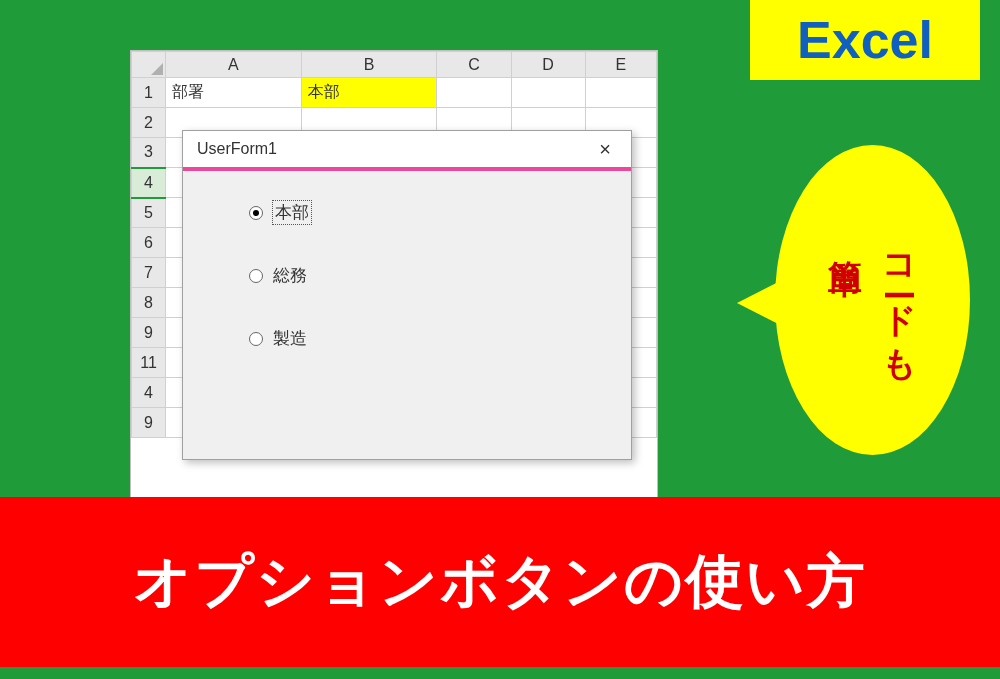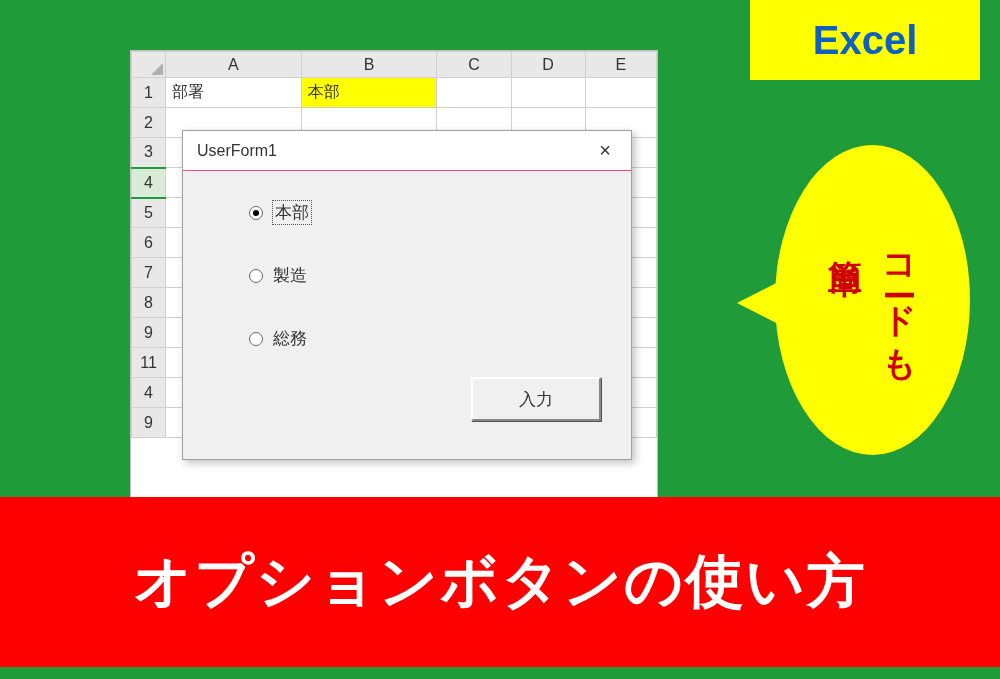--- a/index.html
+++ b/index.html
@@ -16,21 +16,21 @@
     .excel-badge {
       position: absolute;
       top: 0;
       right: 20px;
       width: 230px;
       height: 80px;
       background: #ffff00;
       display: flex;
       align-items: center;
       justify-content: center;
-      font-size: 40px;
+      font-size: 52px;
       font-weight: bold;
       color: #1060c0;
     }
     
     
     .bubble {
       position: absolute;
       top: 145px;
       right: 30px;
       width: 195px;
@@ -124,21 +124,21 @@
       left: 182px;
       width: 450px;
       height: 330px;
       background: #f0f0f0;
       border: 1px solid #a0a0a0;
       box-shadow: 3px 3px 8px rgba(0,0,0,0.25);
     }
     .uf-titlebar {
       height: 40px;
       background: #ffffff;
-      border-bottom: 1px solid #ec4899;
+      border-bottom: 4px solid #ec4899;
       display: flex;
       align-items: center;
       justify-content: space-between;
       padding: 0 4px 0 14px;
       font-size: 16px;
       color: #333;
     }
     .uf-close {
       width: 44px;
       height: 38px;
@@ -351,27 +351,24 @@
       <span>×</span>
     </div>
   </div>
   <div class="uf-body">
     <div class="radio-row">
       <span class="radio-dot checked"></span>
       <span class="radio-label focused">本部</span>
     </div>
     <div class="radio-row">
       <span class="radio-dot"></span>
-      <span class="radio-label">製造</span>
+      <span class="radio-label">総務</span>
     </div>
     <div class="radio-row">
       <span class="radio-dot"></span>
-      <span class="radio-label">総務</span>
-    </div>
-    <div class="uf-button">
-      <span>入力</span>
+      <span class="radio-label">製造</span>
     </div>
   </div>
 </div>
 
 <div class="banner">
   <span>オプションボタンの使い方</span>
 </div>
 
 </body></html>

